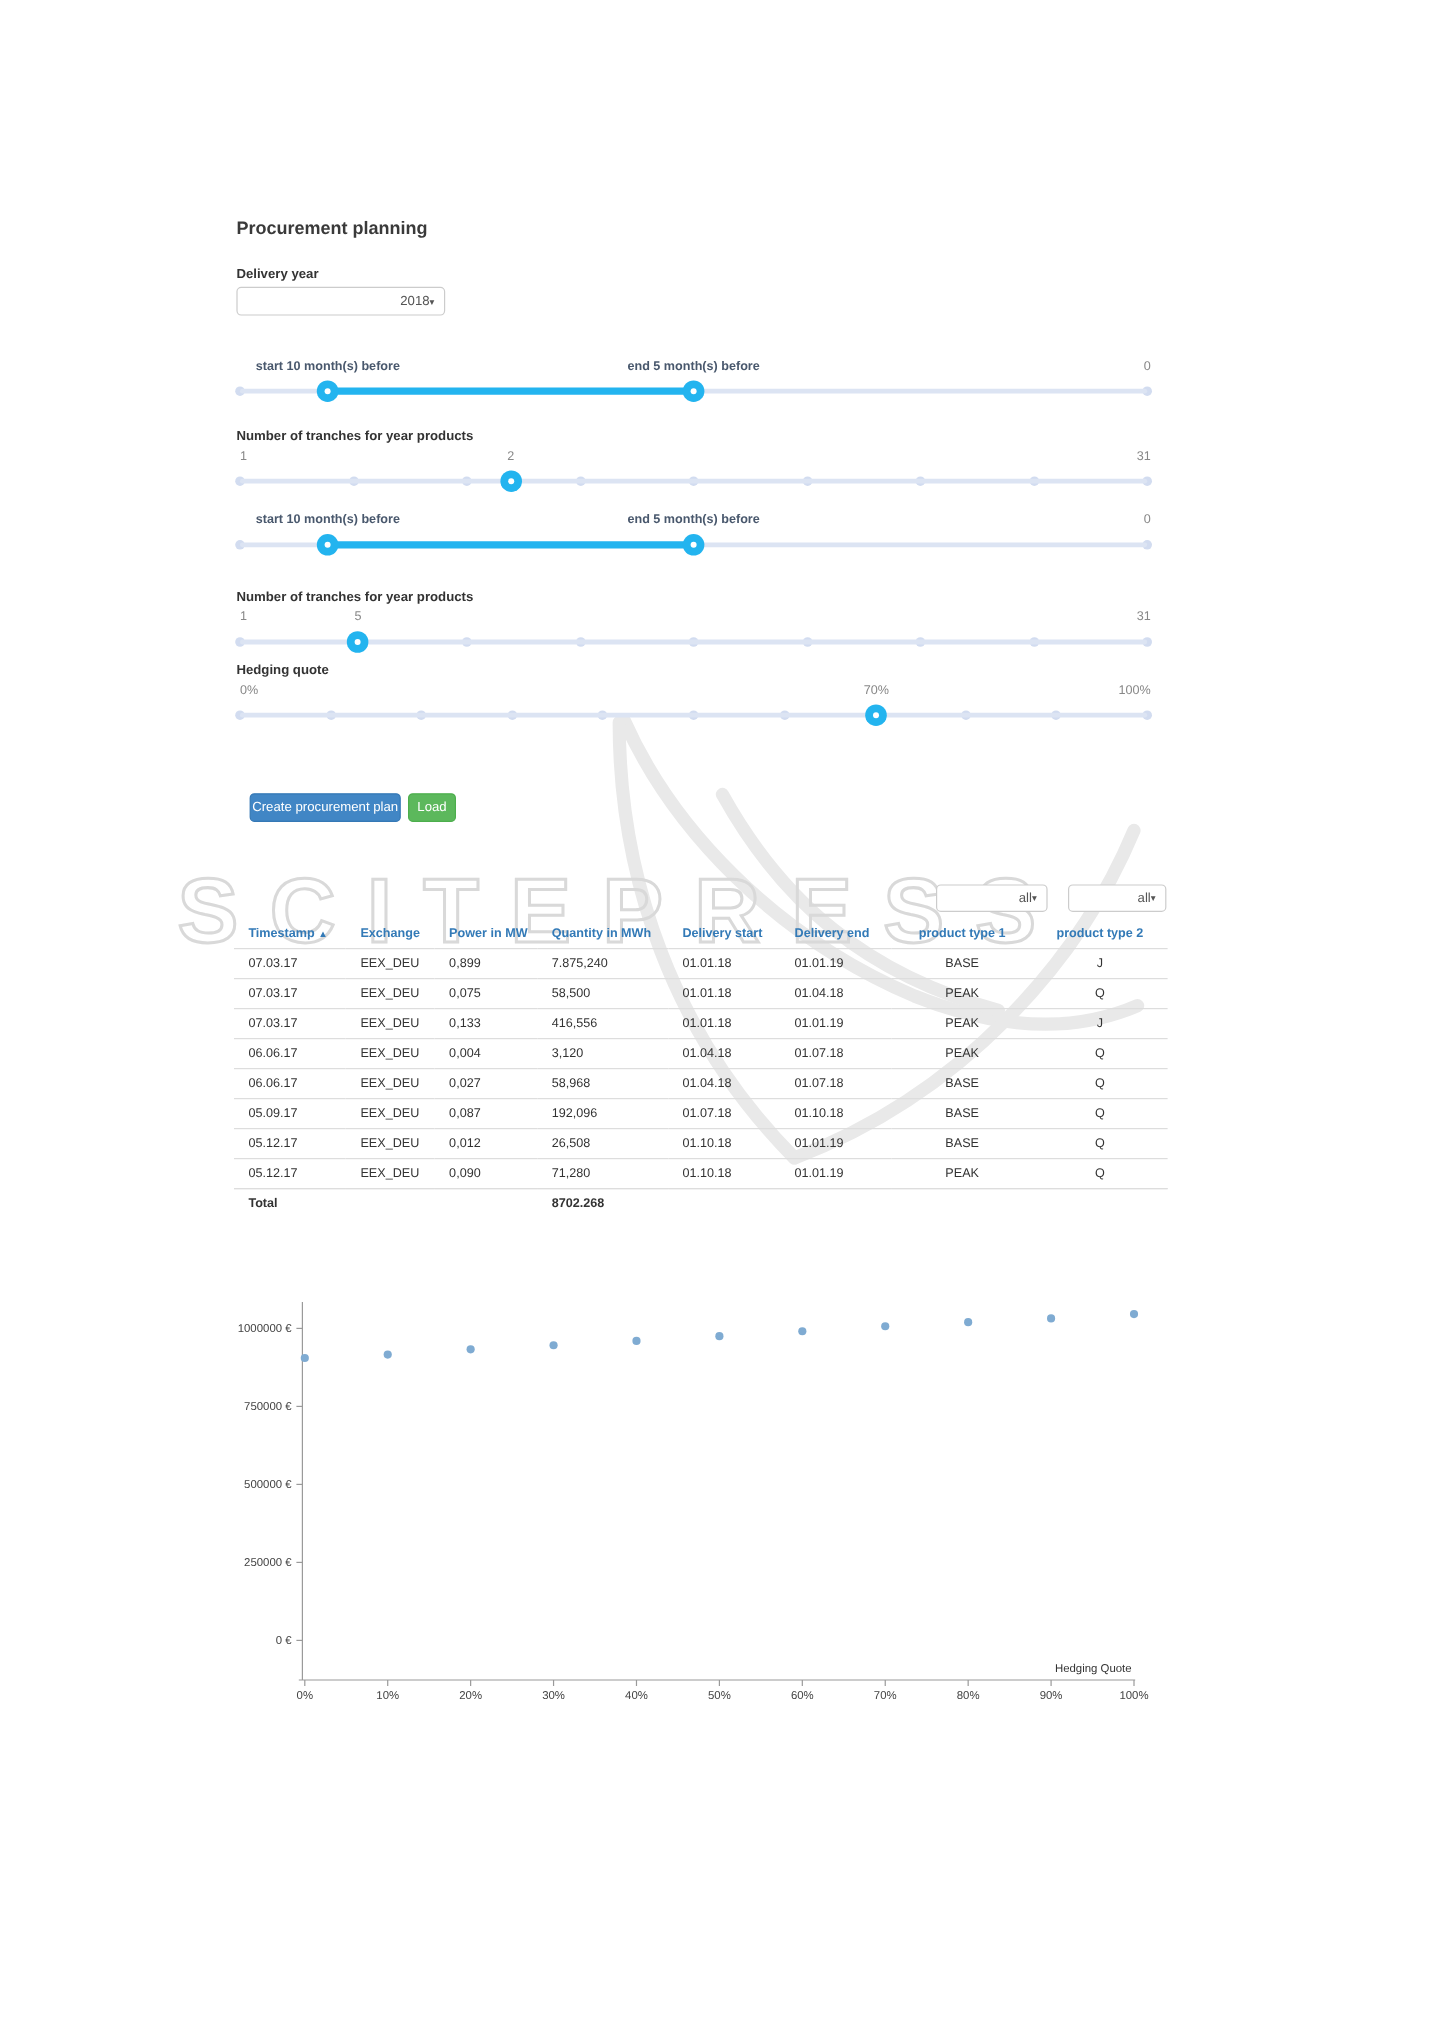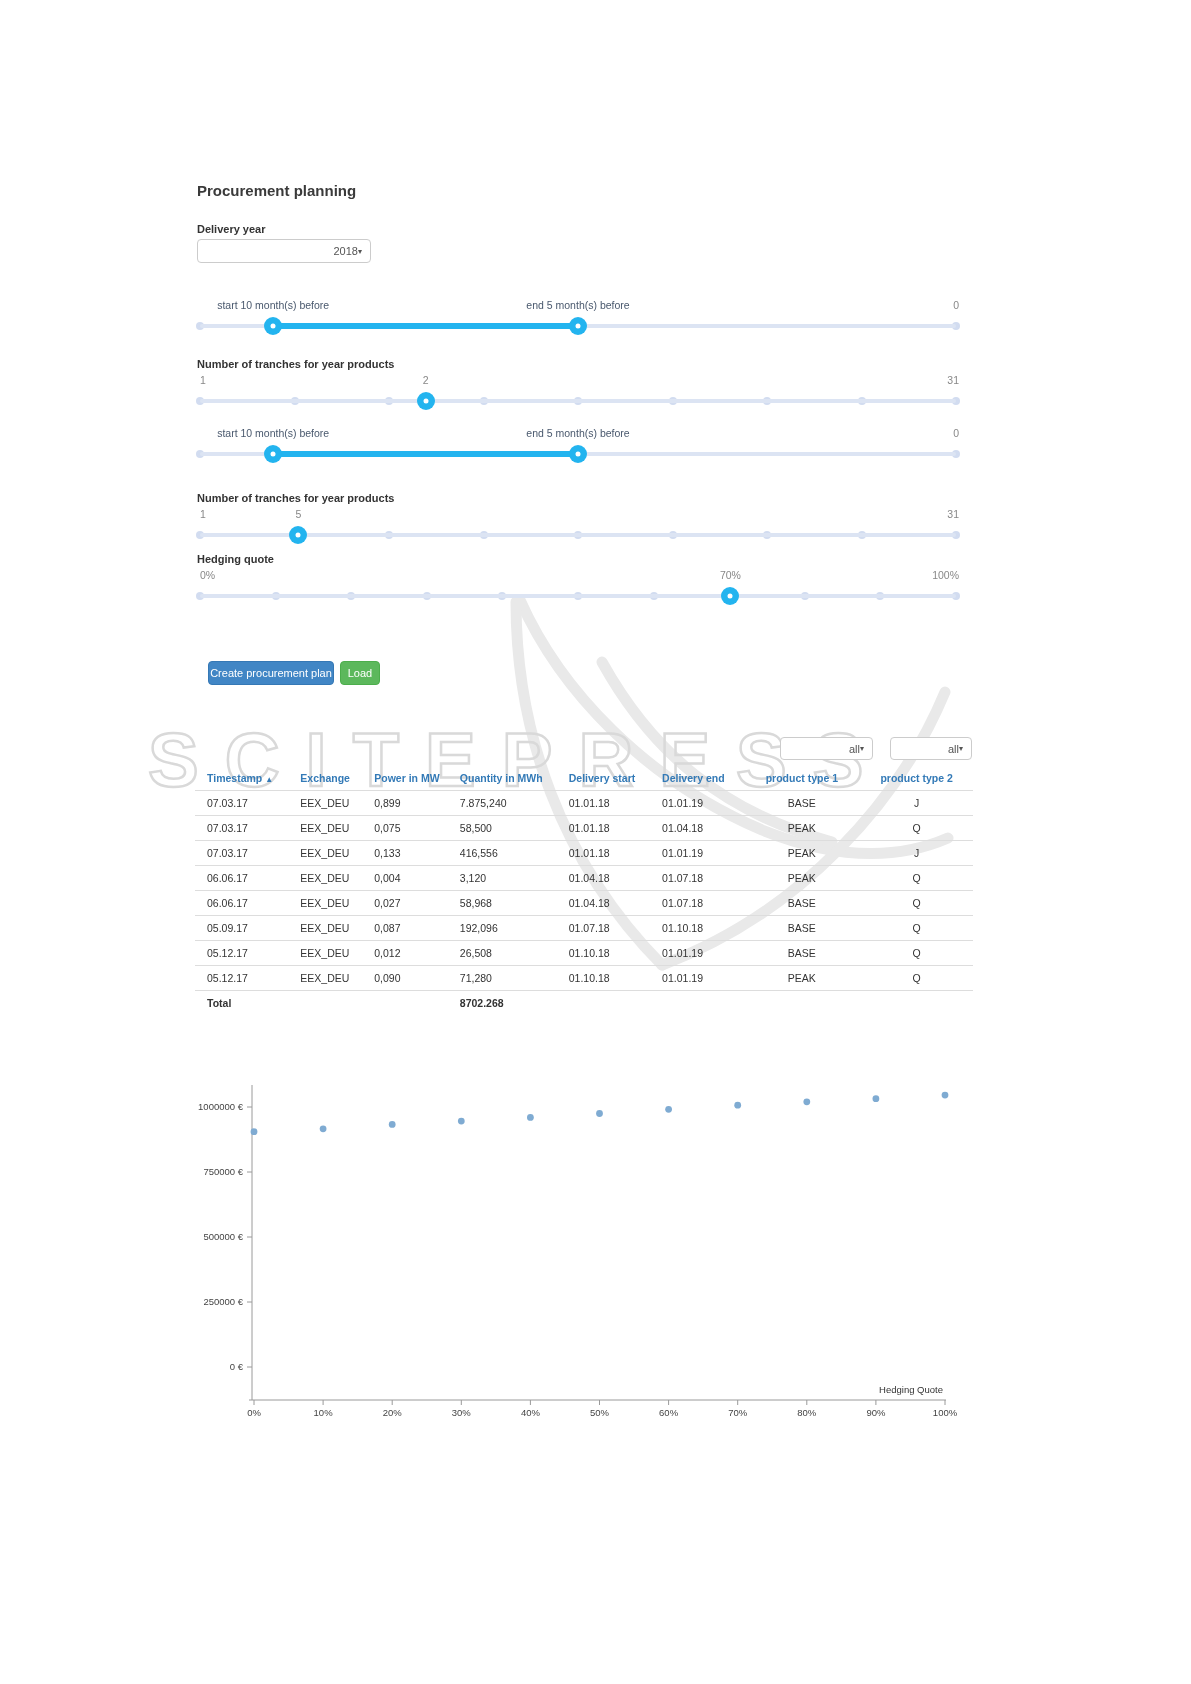--- a/index.html
+++ b/index.html
@@ -24,21 +24,21 @@
                padding:0 8px 0 11px; cursor:pointer; }
   .sel-year { left:197px; top:239px; width:174px; height:24px; }
   .caret { font-size:8px; color:#555; }
 
   
   .slider-group { position:absolute; left:197px; width:762px; }
   .slider-head { font-size:11px; font-weight:bold; color:#333; }
   .slider-labels { position:relative; height:15px; margin-top:4px; font-size:10.5px; }
   .sl-min  { position:absolute; left:3px; color:#888; }
   .sl-max  { position:absolute; right:0; color:#888; }
-  .sl-val  { position:absolute; transform:translateX(-50%); color:#49586d; font-weight:normal; }
+  .sl-val  { position:absolute; transform:translateX(-50%); color:#49586d; font-weight:bold; }
   .sl-val.plain { font-weight:normal; color:#888; }
   .slider-track-wrap { position:relative; height:20px; margin-top:2px; }
   .slider-track { position:absolute; left:3px; right:3px; top:8px; height:4px; border-radius:2px; background:#dce4f3; }
   .slider-sel { position:absolute; top:7px; height:6px; border-radius:3px; background:#23b4ef; }
   .slider-dot { position:absolute; top:6px; width:8px; height:8px; border-radius:50%; background:#d2dcf0; transform:translateX(-50%); }
   .slider-handle { position:absolute; top:1px; width:18px; height:18px; border-radius:50%; background:#23b4ef;
                    transform:translateX(-50%); cursor:pointer; z-index:2; }
   .slider-handle::after { content:''; position:absolute; left:50%; top:50%; width:5px; height:5px;
                           border-radius:50%; background:#fff; transform:translate(-50%,-50%); }
 

